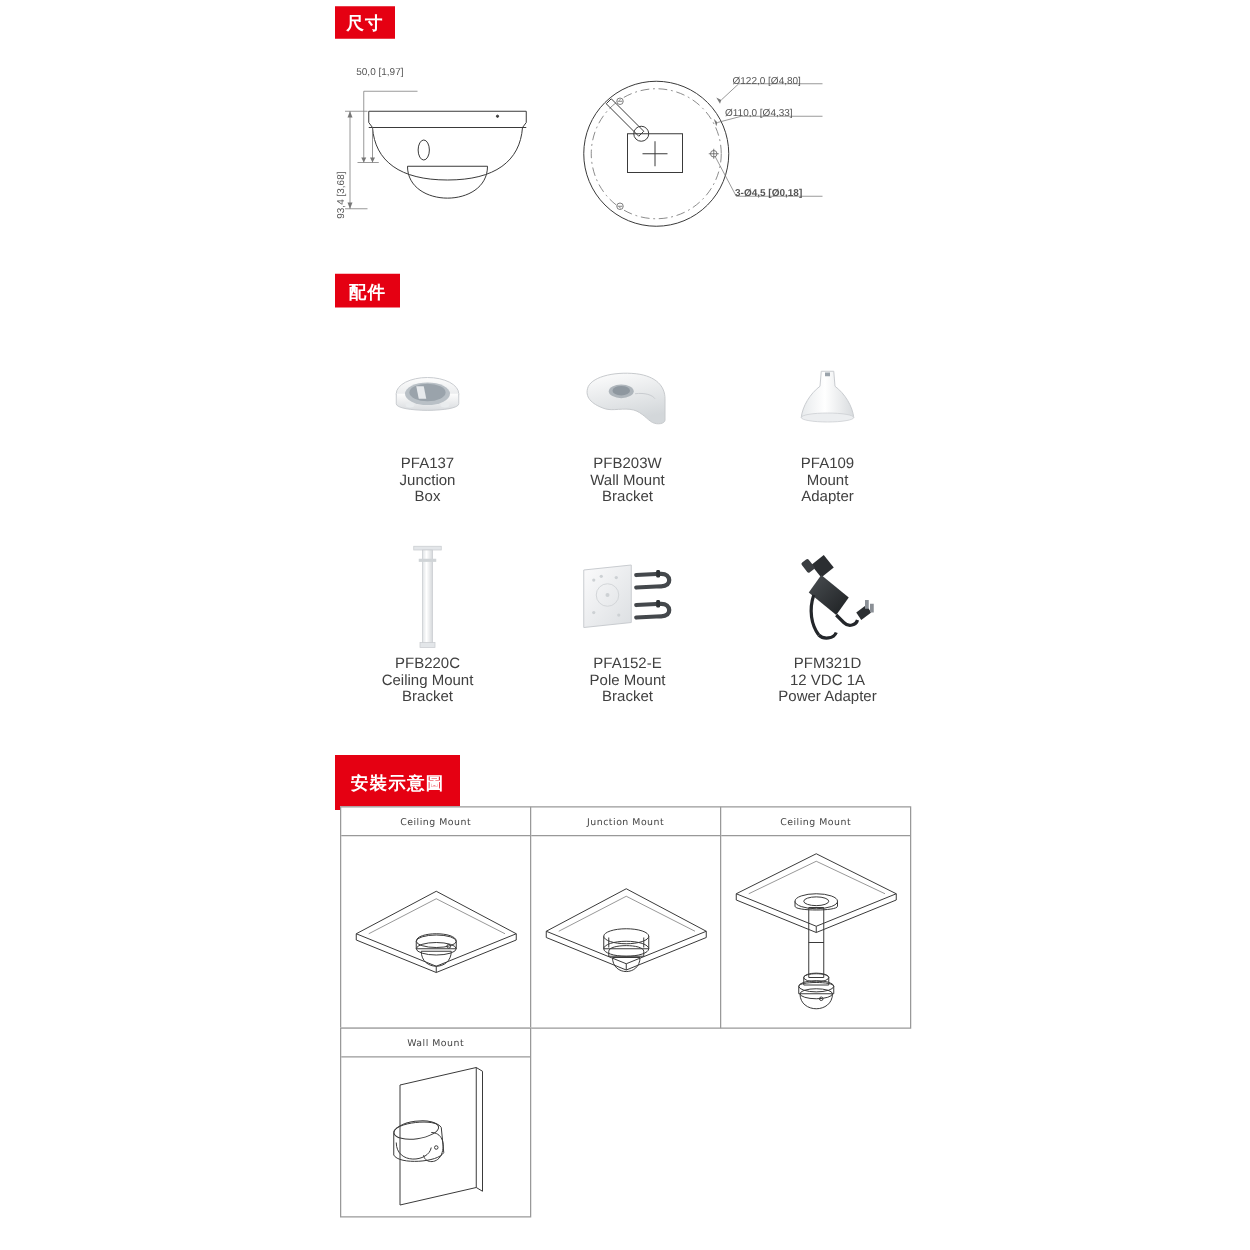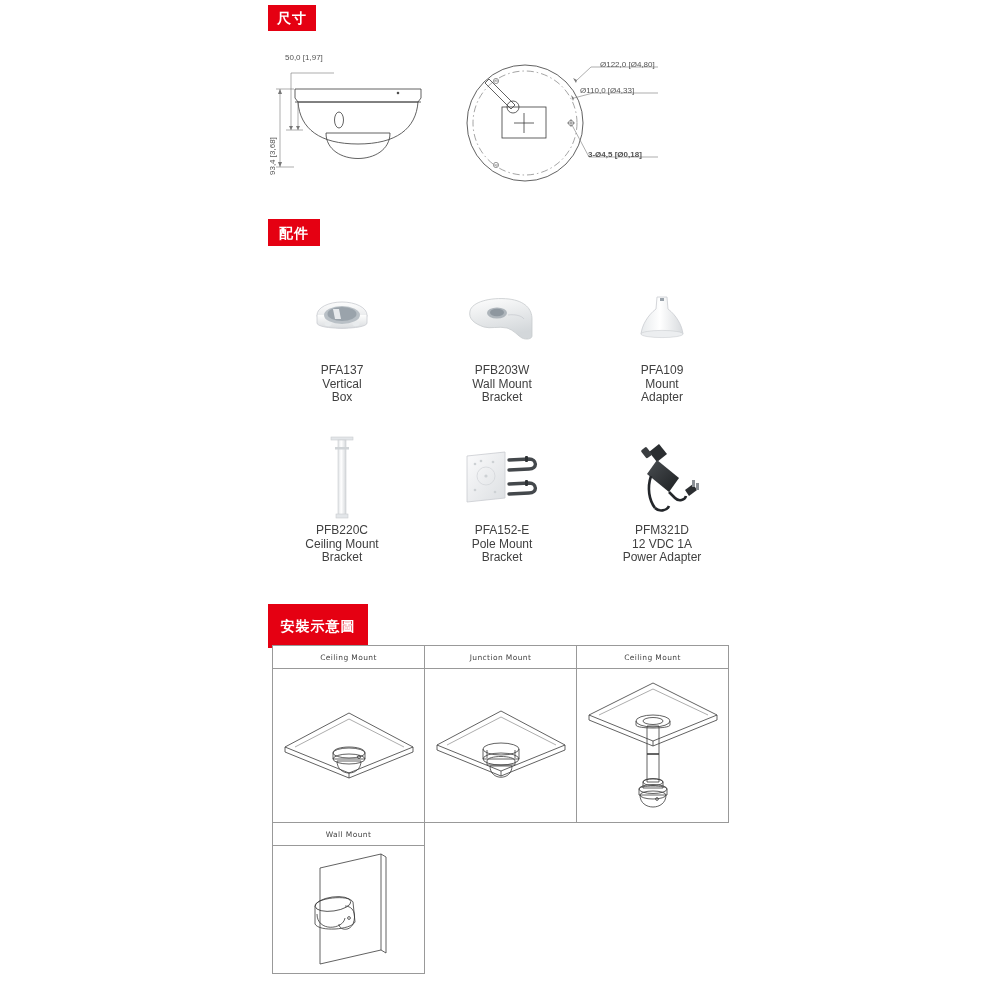--- a/index.html
+++ b/index.html
@@ -127,21 +127,21 @@
         <path d="M124 35 L138 22 L205 22"></path>
         <path d="M121 53 L140 48 L205 48"></path>
         <path d="M119 80 L136 112 L205 112"></path>
       </g>
       <g fill="#777">
         <polygon points="124,35 120,33 123,38"></polygon>
         <polygon points="121,53 118,50 120,56"></polygon>
       </g>
     </svg>
 
-    <span class="dim-txt" style="left:342px;top:15px;text-align:center;">Ø122,0 [Ø4,80]</span>
+    <span class="dim-txt" style="left:328px;top:15px;text-align:center;">Ø122,0 [Ø4,80]</span>
 
     <span class="dim-txt" style="left:322px;top:41px;">Ø110,0 [Ø4,33]</span>
 
     <span class="dim-txt" style="left:330px;top:105px;font-weight:bold;">3-Ø4,5 [Ø0,18]</span>
   </div>
 
   <div class="badge" id="badge-accessories">配件</div>
 
   <div id="accessories">
 
@@ -160,21 +160,21 @@
             <path d="M11 26 L11 34 C11 41 61 41 61 34 L61 26" fill="url(#gj)" stroke="#c9ccd0" stroke-width="0.8"></path>
             <ellipse cx="36" cy="26" rx="18" ry="9" fill="#b9c0c6"></ellipse>
             <ellipse cx="36" cy="25" rx="14.5" ry="7" fill="#9aa3ab"></ellipse>
             <path d="M27 20 L33 20 L35 30 L29 30 Z" fill="#e6e9ec"></path>
             <ellipse cx="22" cy="35" rx="3.5" ry="2" fill="#e9ecee"></ellipse>
             <ellipse cx="50" cy="35" rx="3.5" ry="2" fill="#e9ecee"></ellipse>
           </svg>
         </div>
         <div class="acc-label">
           <div>PFA137</div>
-          <div>Vertical</div>
+          <div>Junction</div>
           <div>Box</div>
         </div>
       </div>
 
       <div class="acc-cell">
         <div class="acc-art">
           <svg width="80" height="58" viewBox="0 0 80 58">
             <defs>
               <linearGradient id="gw" x1="0" y1="0" x2="0.3" y2="1">
                 <stop offset="0" stop-color="#fefefe"></stop>

